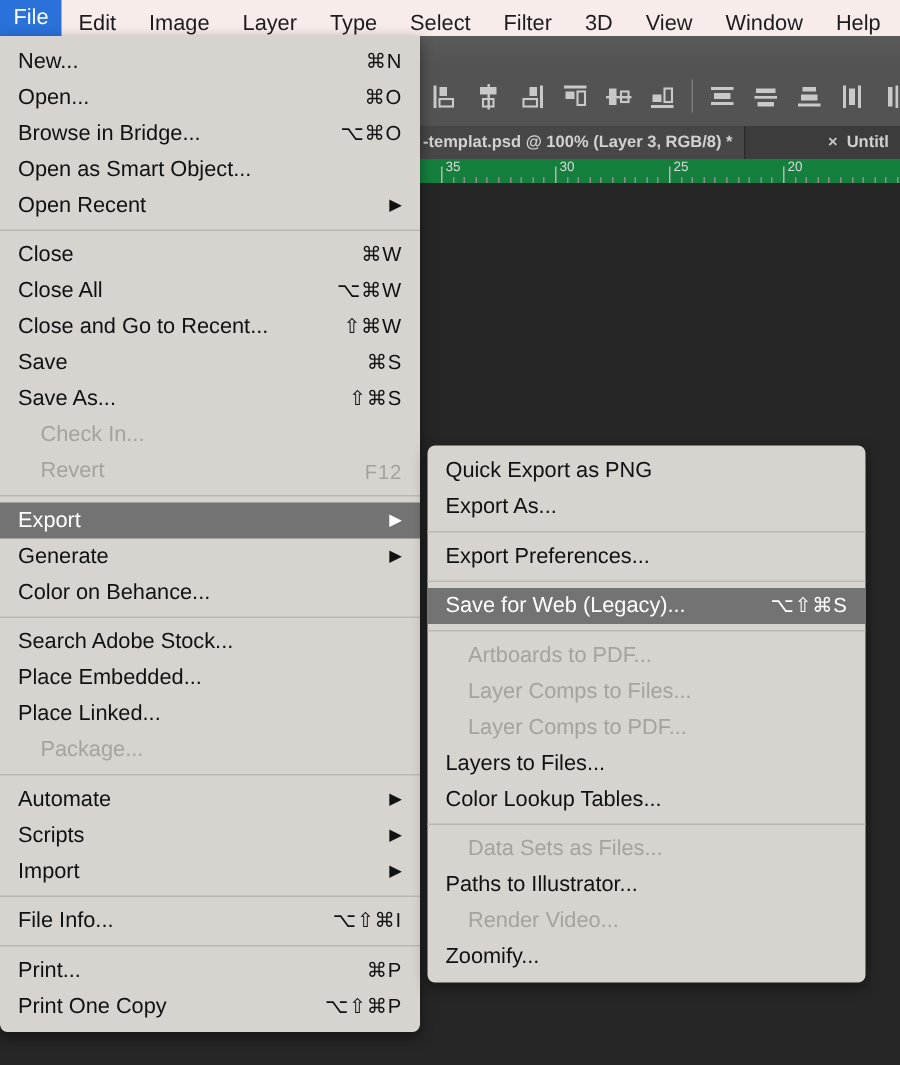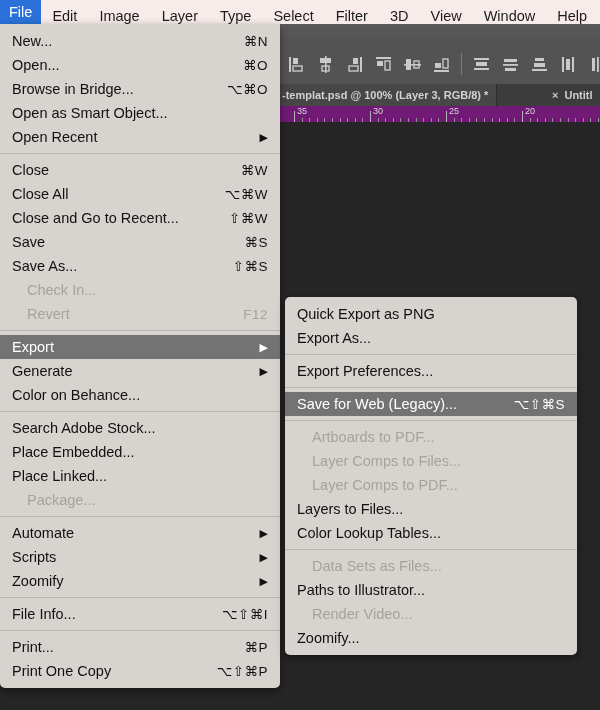--- a/index.html
+++ b/index.html
@@ -22,21 +22,21 @@
   .align-sep{width:1px;height:22px;background:#7d7d7d;margin:0 5px;}
 
   .ps-tabbar{position:absolute;left:278px;top:60px;width:322px;height:22px;background:#3c3c3c;}
   .ps-tab{position:absolute;top:0;height:22px;display:flex;align-items:center;
     font-size:11px;font-weight:bold;color:#d2d2d2;white-space:nowrap;}
   .ps-tab.active{left:0;padding:0 8px 0 4px;background:#474747;border-right:1px solid #2b2b2b;}
   .ps-tab.inactive{left:268px;padding:0 6px;background:#3c3c3c;color:#cfcfcf;}
   .tab-close{font-size:11px;color:#c8c8c8;margin-right:6px;}
 
   .ps-ruler{position:absolute;left:278px;top:82px;width:322px;height:16px;
-    background:#701a75;border-bottom:1px solid #1d1d1d;overflow:hidden;}
+    background:#15803d;border-bottom:1px solid #1d1d1d;overflow:hidden;}
   .rtick{position:absolute;bottom:0;width:1px;background:#8e8e8e;}
   .rtick.major{height:11px;background:#b4b4b4;}
   .rtick.minor{height:4px;}
   .rlabel{position:absolute;top:0px;font-size:9px;color:#d8d8d8;font-family:"Liberation Sans",sans-serif;}
 
   .ps-canvas{position:absolute;left:278px;top:98px;width:322px;height:588px;background:#262626;}
 
   
   .menubar{position:absolute;left:0;top:0;width:600px;height:24px;
     background:#f7ecea;display:flex;align-items:stretch;z-index:40;}
@@ -352,21 +352,21 @@
         <span class="lbl">Automate</span>
         <span class="spacer"></span>
         <span class="arrow">▶</span>
       </div>
       <div class="mi">
         <span class="lbl">Scripts</span>
         <span class="spacer"></span>
         <span class="arrow">▶</span>
       </div>
       <div class="mi">
-        <span class="lbl">Zoomify</span>
+        <span class="lbl">Import</span>
         <span class="spacer"></span>
         <span class="arrow">▶</span>
       </div>
       <div class="sep"></div>
       <div class="mi">
         <span class="lbl">File Info...</span>
         <span class="spacer"></span>
         <span class="sc">⌥⇧⌘I</span>
       </div>
       <div class="sep"></div>

